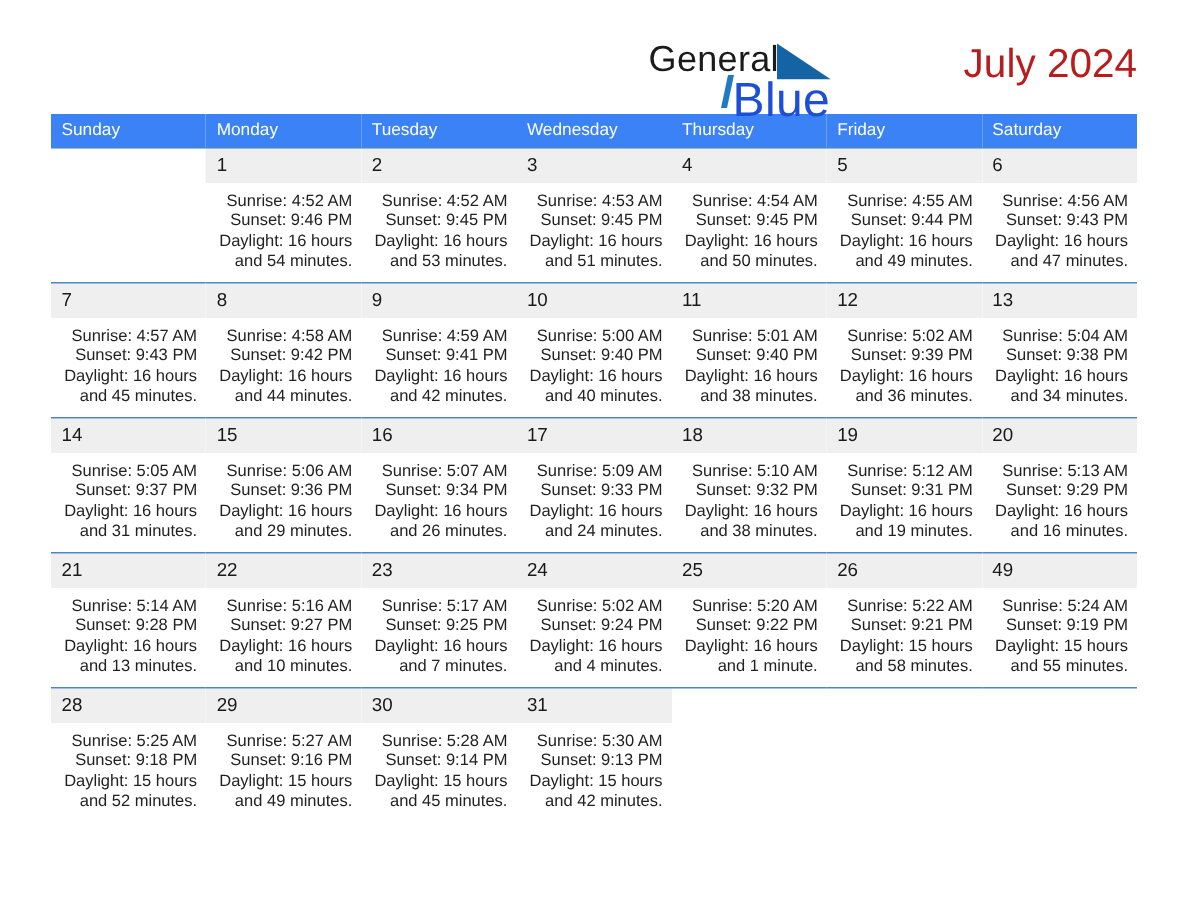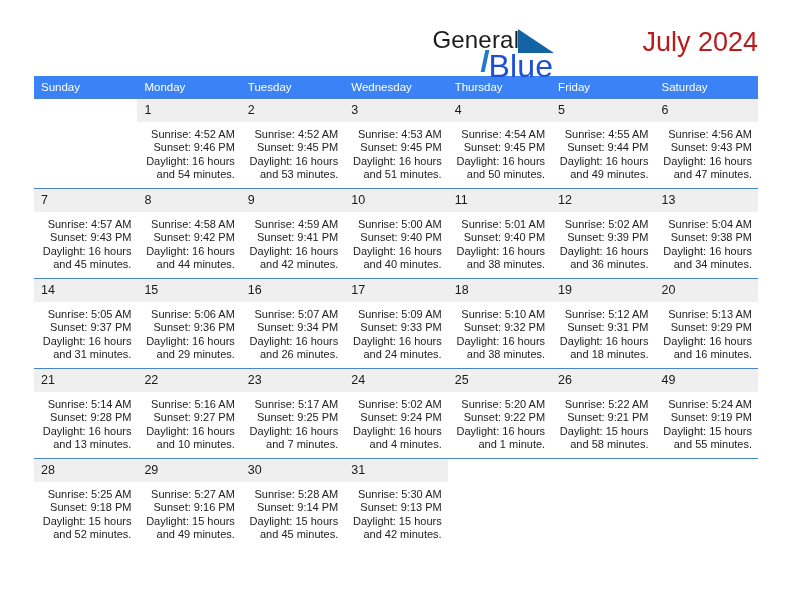--- a/index.html
+++ b/index.html
@@ -352,21 +352,21 @@
               <div>Daylight: 16 hours</div>
               <div>and 38 minutes.</div>
             </div>
           </td>
           <td>
             <span class="daynum">19</span>
             <div class="info">
               <div>Sunrise: 5:12 AM</div>
               <div>Sunset: 9:31 PM</div>
               <div>Daylight: 16 hours</div>
-              <div>and 18 minutes.</div>
+              <div>and 19 minutes.</div>
             </div>
           </td>
           <td>
             <span class="daynum">20</span>
             <div class="info">
               <div>Sunrise: 5:13 AM</div>
               <div>Sunset: 9:29 PM</div>
               <div>Daylight: 16 hours</div>
               <div>and 16 minutes.</div>
             </div>

